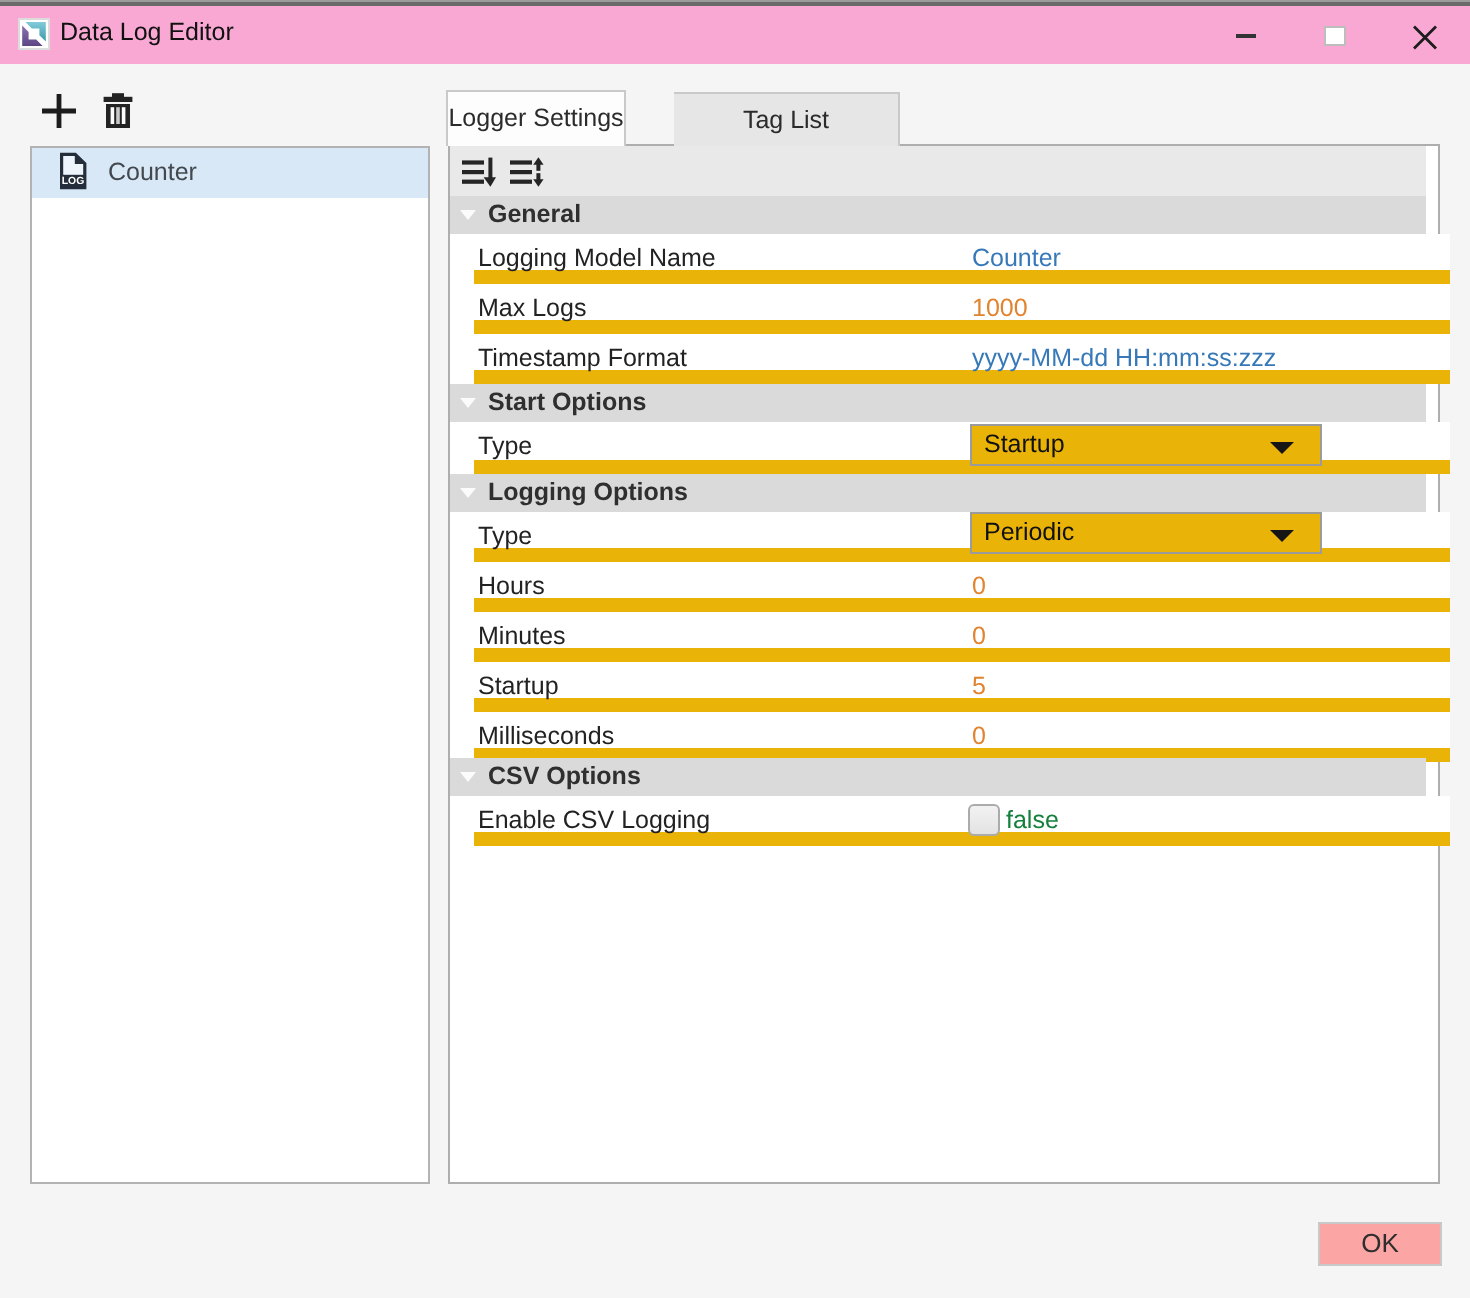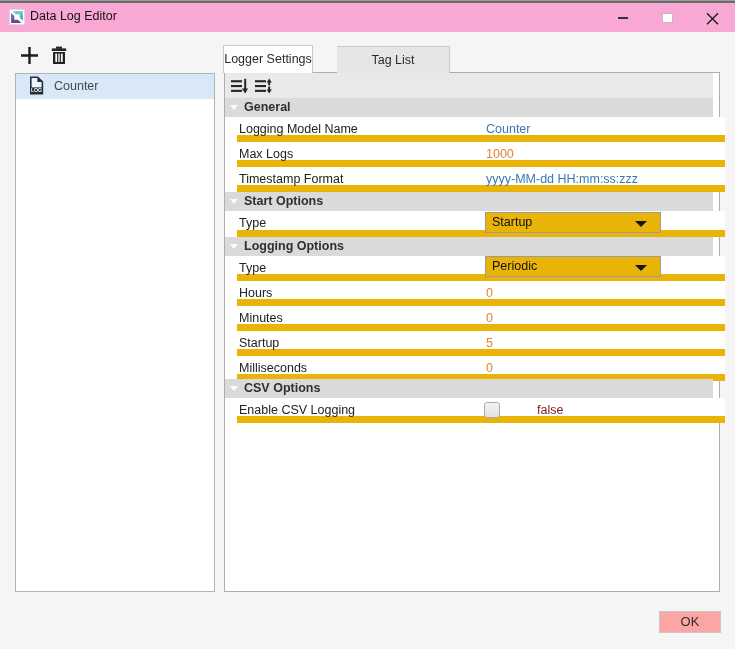--- a/index.html
+++ b/index.html
@@ -32,21 +32,21 @@
   #toolbar { left:0; top:0; width:488px; height:25px; background:#e9e9e9; }
   .sechead { left:0; width:488px; height:19px; background:#dadada; }
   .sechead .tri { position:absolute; left:5px; top:7px; width:0; height:0;
     border-left:4px solid transparent; border-right:4px solid transparent; border-top:5px solid #fbfbfb; }
   .sechead .ht { position:absolute; left:19px; top:0; line-height:19px; font-size:12.5px; color:#2f2f2f;font-weight:bold; }
   .prow { left:12px; width:488px; height:25px; border-bottom:7px solid #eab308; background:#fff; }
   .plabel { position:absolute; left:2px; top:0; line-height:24px; font-size:12.5px; color:#222; }
   .pval { position:absolute; left:249px; top:0; line-height:24px; font-size:12.5px; }
   .blue { color:#3779b8; }
   .orange { color:#e2842f; }
-  .green { color:#7f1d1d;margin-left:34px; }
+  .green { color:#15803d; }
 
   .dd { position:absolute; left:248px; width:176px; height:21px; background:#eab308; border:1px solid #9b9b9b; }
   .dd span { position:absolute; left:6px; top:0; line-height:19px; font-size:12.5px; color:#111; }
   .dd .arr { position:absolute; right:13px; top:8px; width:0; height:0;
     border-left:6px solid transparent; border-right:6px solid transparent; border-top:6px solid #161616; }
 
   #checkbox { position:absolute; left:247px; top:4px; width:16px; height:16px;
     border:1px solid #ababab; border-radius:3px; background:linear-gradient(#f2f2f2,#e3e3e3); }
   #falsetxt { position:absolute; left:266px; top:0; line-height:24px; font-size:12.5px; }
 

